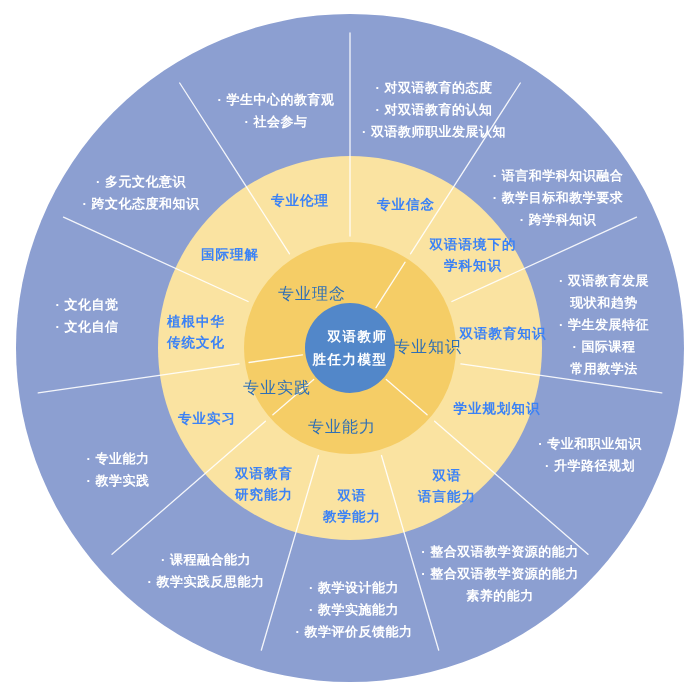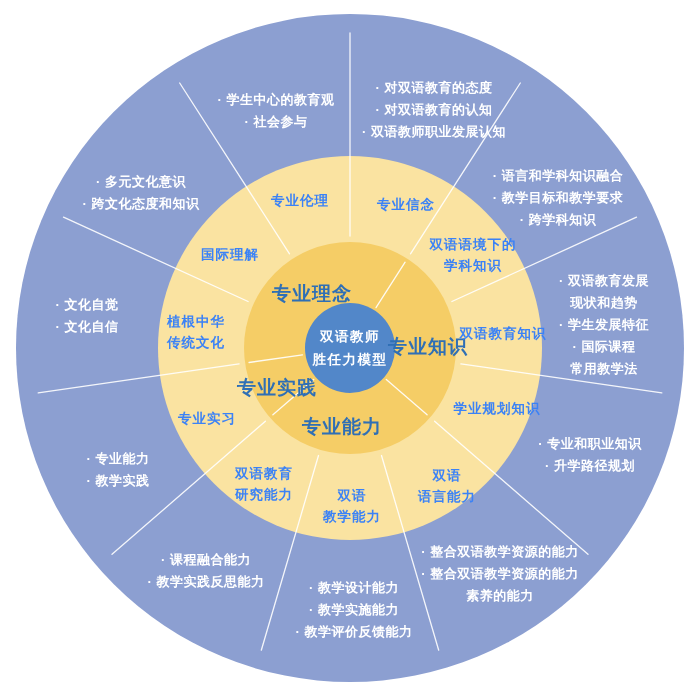--- a/index.html
+++ b/index.html
@@ -2,22 +2,22 @@
 <html><head>
 <meta charset="utf-8">
 <style>
   html,body{margin:0;padding:0;background:#fff;}
   .stage{position:relative;width:700px;height:700px;background:#fff;overflow:hidden;
          font-family:"Liberation Sans","DejaVu Sans",sans-serif;}
   .stage svg{position:absolute;left:0;top:0;}
   .divider line{stroke:#ffffff;stroke-width:1.3;opacity:0.9;stroke-linecap:round;}
   .lbl{position:absolute;transform:translate(-50%,-50%);text-align:center;white-space:nowrap;}
   .mid{color:#3b82f6;font-weight:bold;font-size:13.5px;line-height:1.55;letter-spacing:1px;}
-  .inner{color:#2F6FB5;font-weight:bold;font-size:19px;line-height:1.5;letter-spacing:1px;}
-  .core{color:#ffffff;font-weight:bold;font-size:13.5px;line-height:1.7;letter-spacing:1.5px;}
+  .inner{color:#2F6FB5;font-weight:normal;font-size:16px;line-height:1.5;letter-spacing:1px;}
+  .core{color:#ffffff;font-weight:bold;font-size:13.5px;line-height:1.7;letter-spacing:1.5px;text-align:right;}
   .out{color:#ffffff;font-weight:bold;font-size:13px;line-height:1.7;letter-spacing:0.5px;}
   .out .l.b::before{content:"· ";}
 </style>
 </head>
 <body>
 
 <div class="stage">
 
   <svg width="700" height="700" viewBox="0 0 700 700">
     <circle cx="350" cy="348" r="334" fill="#8C9FD1"></circle>

